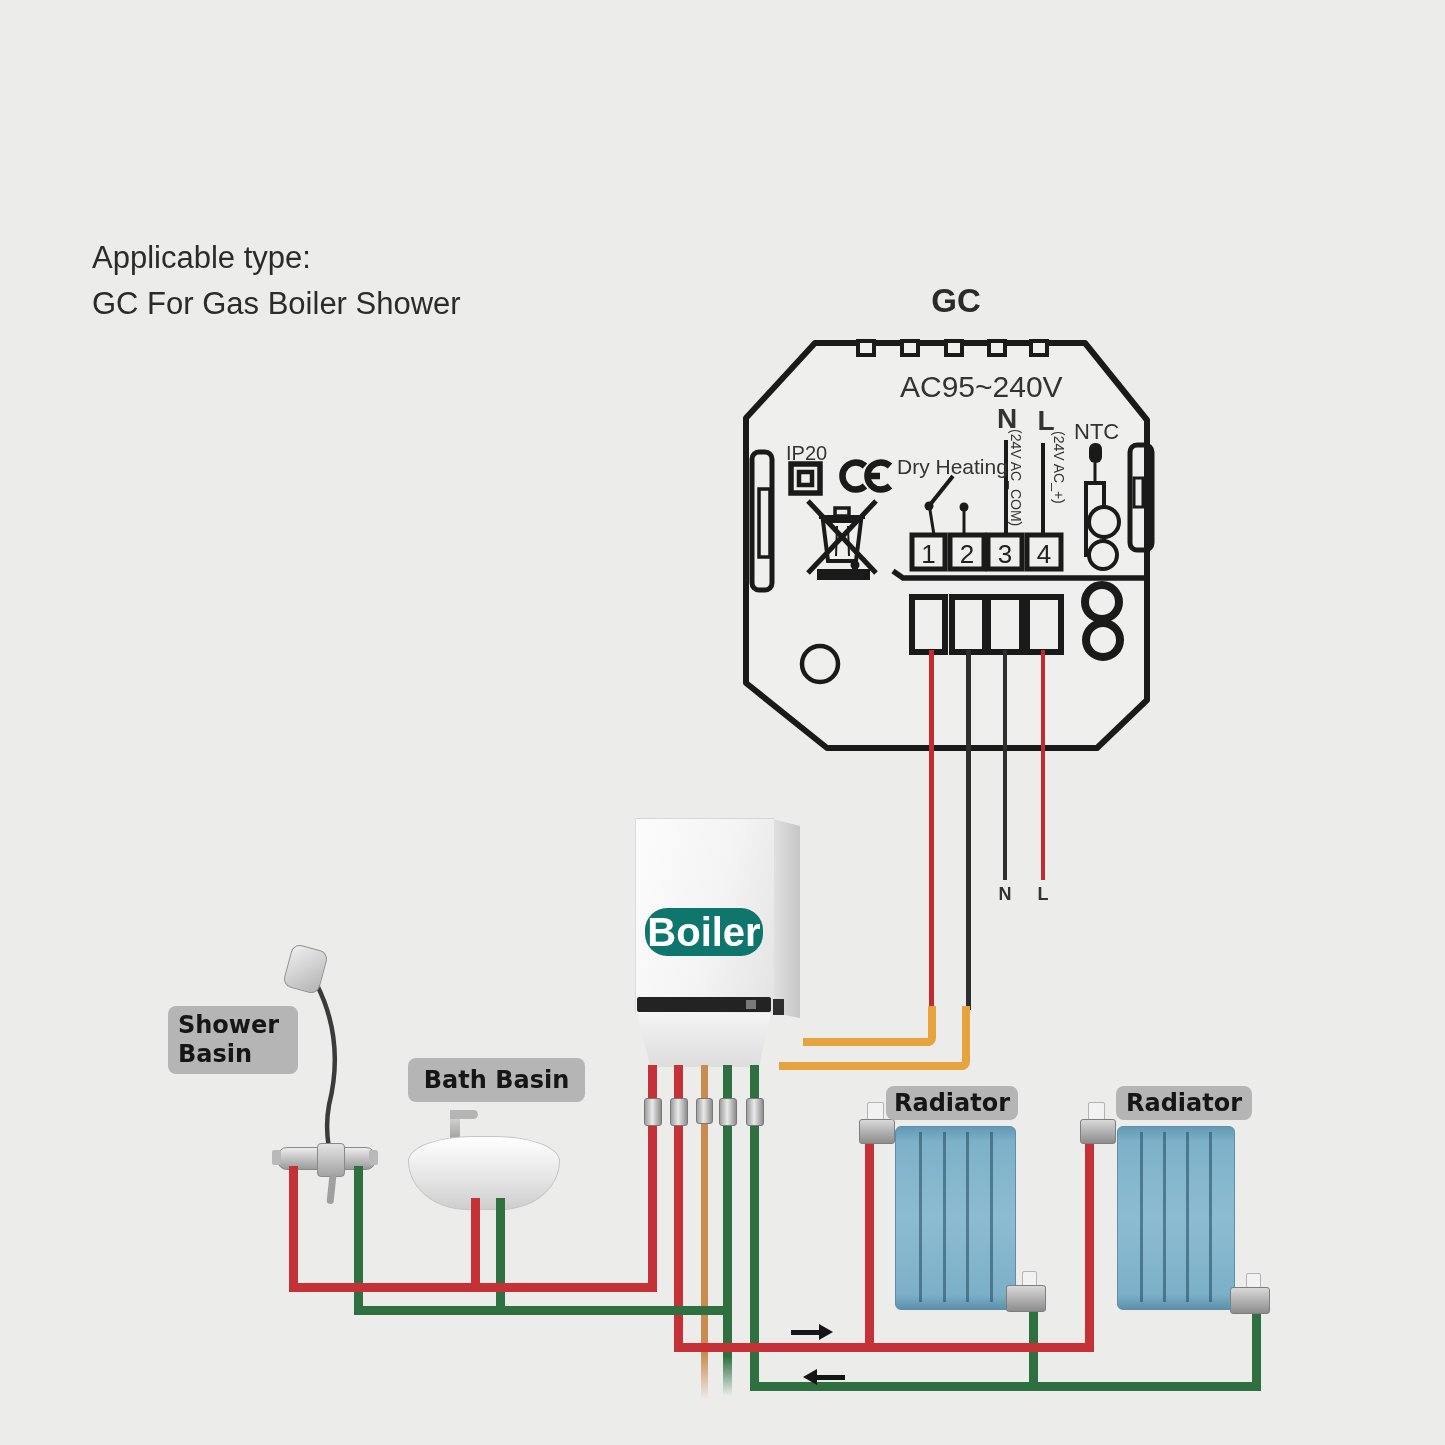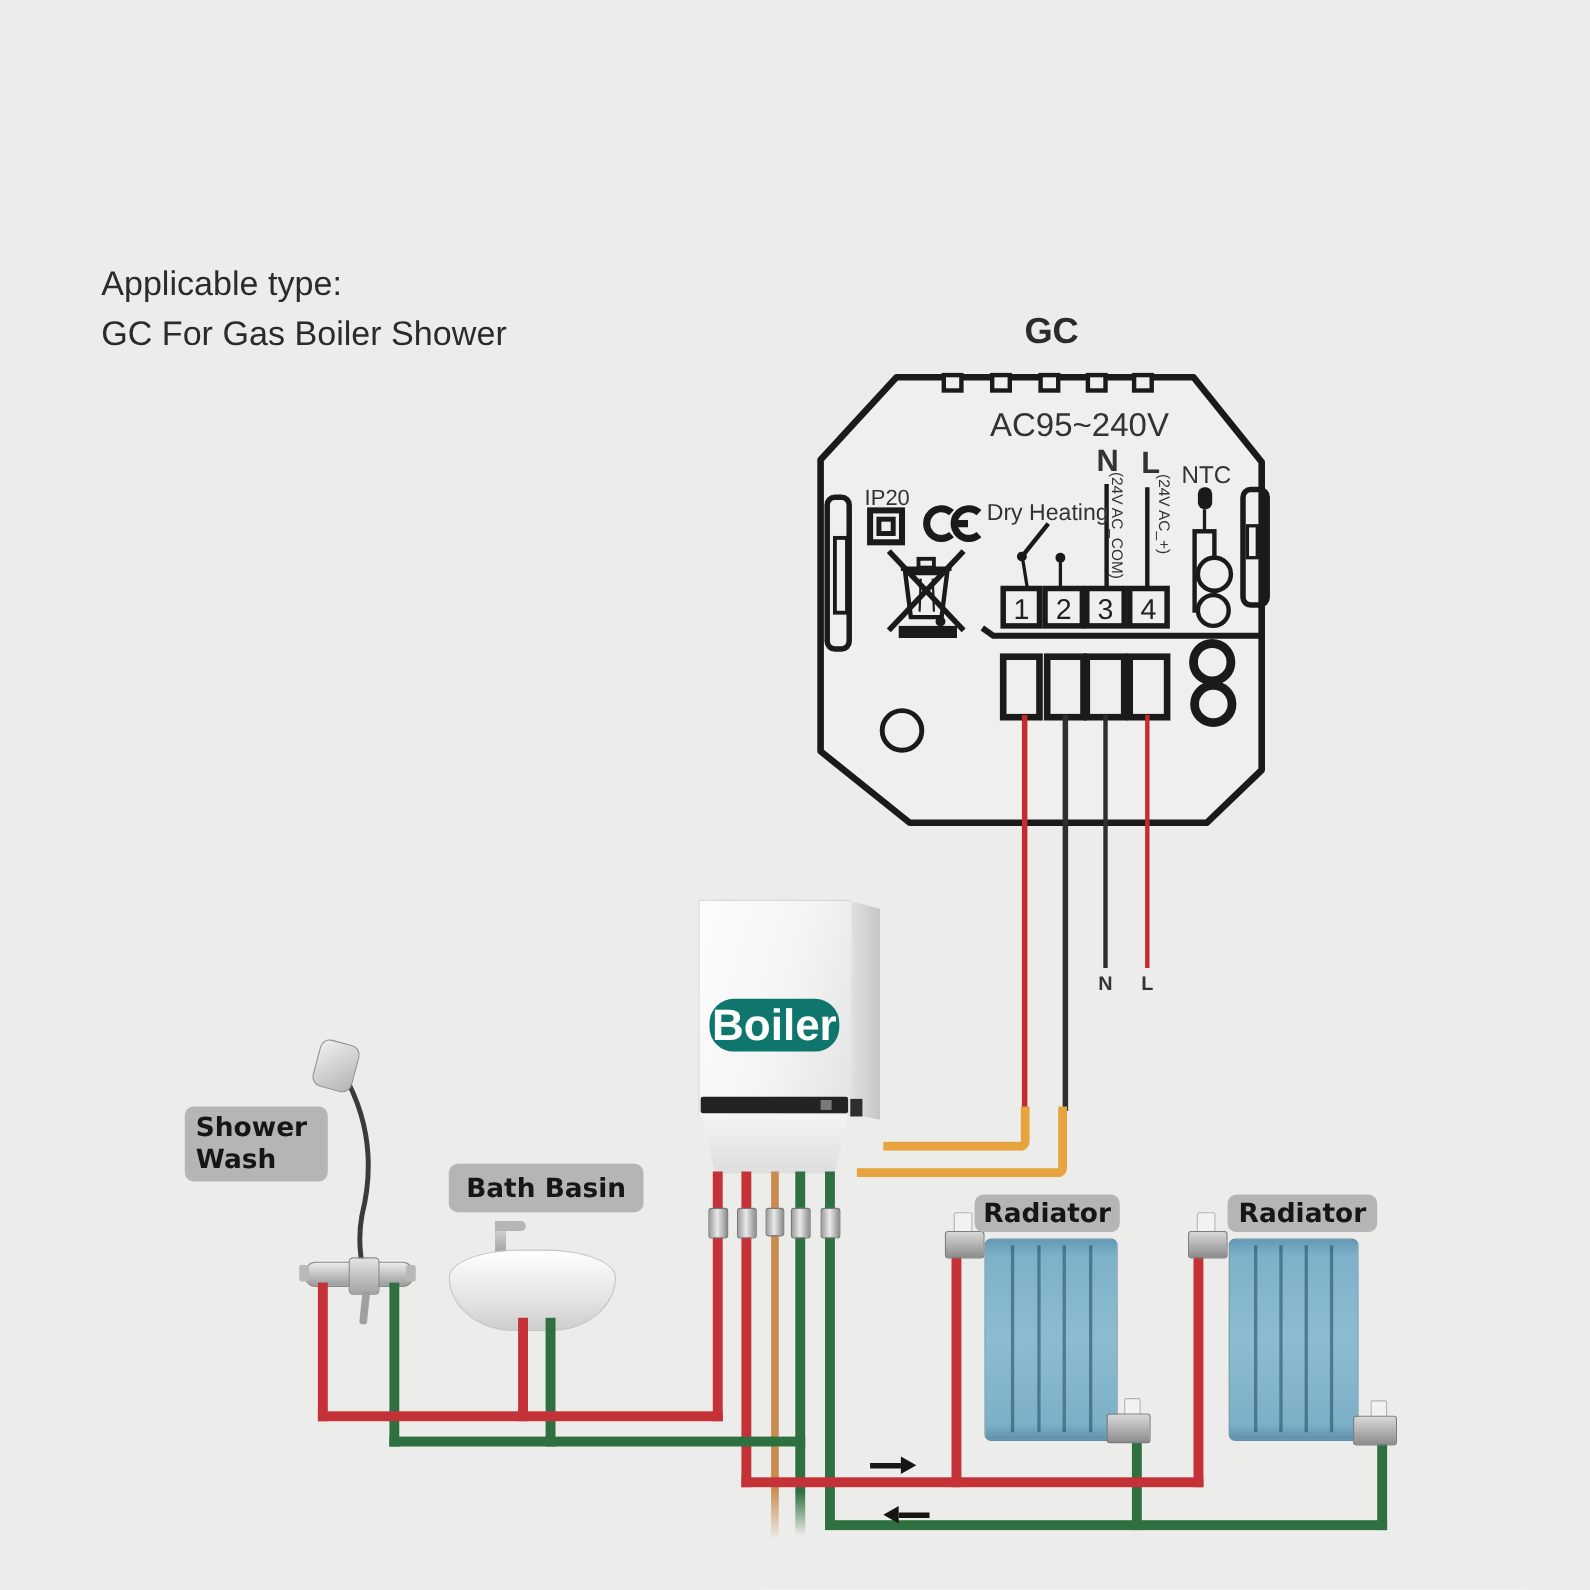--- a/index.html
+++ b/index.html
@@ -171,21 +171,21 @@
   <div class="abs pipe-h" style="left:354px;top:1306px;width:378px;height:9px;background:#2e7040;"></div>
   <div class="abs pipe-h" style="left:674px;top:1343px;width:420px;height:9px;background:#c43237;"></div>
   <div class="abs pipe-h" style="left:750px;top:1382px;width:511px;height:9px;background:#2e7040;"></div>
 
   <div class="abs" style="left:791px;top:1330px;width:28px;height:5px;background:#151515;z-index:8;"></div>
   <div class="abs" style="left:819px;top:1324px;width:0;height:0;border-left:14px solid #151515;border-top:8px solid transparent;border-bottom:8px solid transparent;z-index:8;"></div>
   <div class="abs" style="left:817px;top:1375px;width:28px;height:5px;background:#151515;z-index:8;"></div>
   <div class="abs" style="left:803px;top:1369px;width:0;height:0;border-right:14px solid #151515;border-top:8px solid transparent;border-bottom:8px solid transparent;z-index:8;"></div>
 
   <div class="abs gray-label" style="left:168px;top:994px;width:120px;height:68px;font-size:24px;justify-content:flex-start;padding-left:10px;line-height:1.2;z-index:30;margin-top:12px;">
-    <span><span>Shower</span><br><span>Wash</span></span>
+    <span><span>Shower</span><br><span>Basin</span></span>
   </div>
   <div class="abs" style="left:287px;top:947px;width:35px;height:42px;background:linear-gradient(135deg,#f0f0f0,#b3b3b3);border:1px solid #919191;border-radius:9px;transform:rotate(15deg);z-index:3;"></div>
   <svg class="abs" style="left:275px;top:955px;z-index:2;" width="90" height="215" viewBox="0 0 90 215">
     <path d="M 42 30 C 62 70 64 110 54 150 C 50 172 52 190 58 210" fill="none" stroke="#3b3b3b" stroke-width="4.5"></path>
   </svg>
   <div class="abs" style="left:277px;top:1147px;width:97px;height:21px;background:linear-gradient(#ececec,#9b9b9b);border:1px solid #888;border-radius:10px;z-index:4;"></div>
   <div class="abs" style="left:272px;top:1150px;width:9px;height:15px;background:#b9b9b9;border-radius:2px;z-index:4;"></div>
   <div class="abs" style="left:369px;top:1150px;width:9px;height:15px;background:#b9b9b9;border-radius:2px;z-index:4;"></div>
   <div class="abs" style="left:317px;top:1143px;width:26px;height:32px;background:linear-gradient(#e3e3e3,#a3a3a3);border:1px solid #8a8a8a;border-radius:4px;z-index:5;"></div>
   <div class="abs" style="left:328px;top:1174px;width:7px;height:30px;background:#a0a0a0;border-radius:3px;transform:rotate(6deg);z-index:5;"></div>

